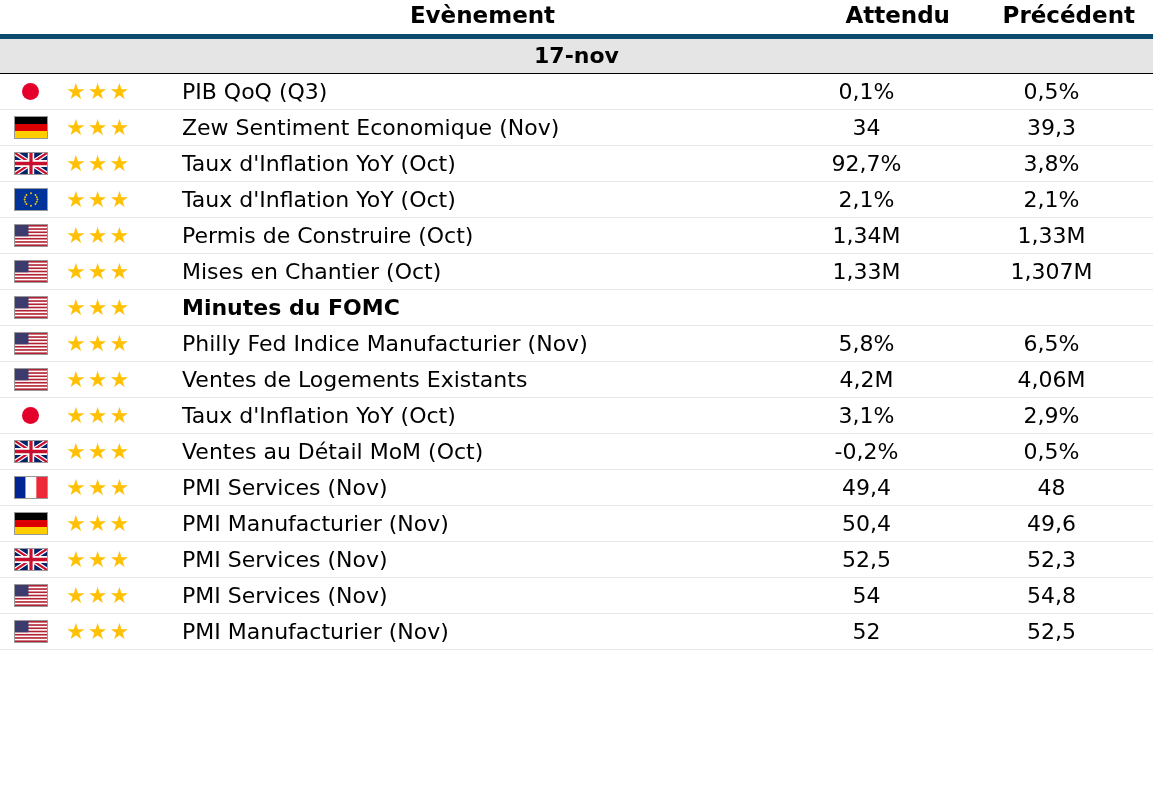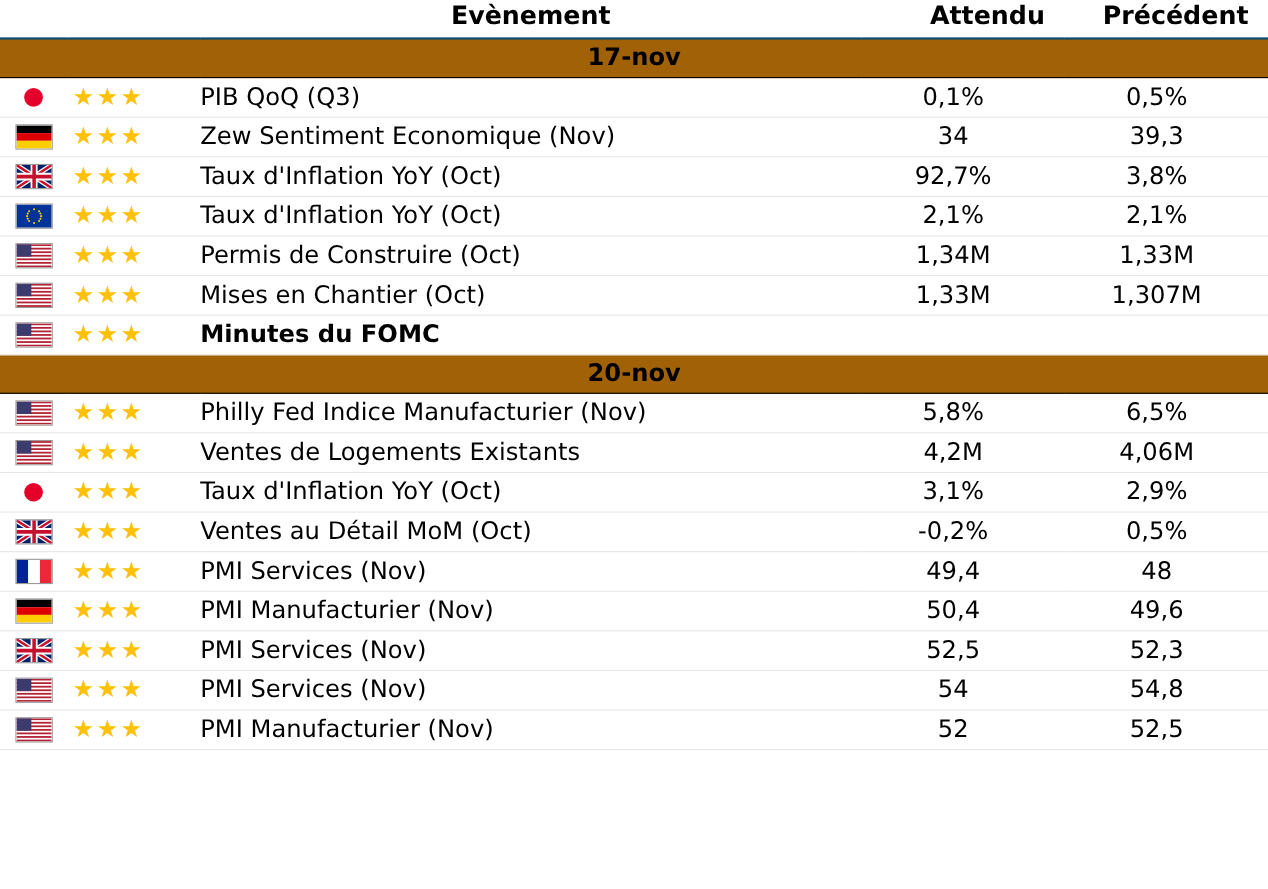--- a/index.html
+++ b/index.html
@@ -25,28 +25,28 @@
   col.c-event  { width: 601px; }
   col.c-exp    { width: 185px; }
   col.c-prev   { width: 185px; }
 
   tr.header-row td {
     font-weight: bold;
     font-size: 23px;
     padding: 2px 0 6px 0;
     text-align: center;
     vertical-align: bottom;
-    border-bottom: 2px solid #0c4a6e;
+    border-bottom: 5px solid #0c4a6e;
   }
   tr.header-row td.h-event { text-align: center; }
   tr.header-row td.h-exp,
   tr.header-row td.h-prev { text-align: right; padding-right: 18px; }
 
   tr.date-row td {
-    background: #a16207;
+    background: #e5e5e5;
     font-weight: bold;
     font-size: 22px;
     text-align: center;
     padding: 4px 0 5px 0;
     border-top: 1px solid #000000;
     border-bottom: 1px solid #000000;
   }
 
   tr.event-row td {
     font-size: 22px;
@@ -254,23 +254,20 @@
               </g>
               <rect width="32" height="21.5" fill="#3C3B6E"></rect>
             </svg>
           </span>
         </td>
         <td><span class="stars">★★★</span></td>
         <td class="td-event">Minutes du FOMC</td>
         <td class="td-exp"></td>
         <td class="td-prev"></td>
       </tr>
-      <tr class="date-row">
-        <td colspan="5">20-nov</td>
-      </tr>
       <tr class="event-row">
         <td>
           <span class="flag-wrap">
             <svg class="flag" viewBox="0 0 76 40" preserveAspectRatio="none">
               <rect width="76" height="40" fill="#fff"></rect>
               <g fill="#B22234">
                 <rect y="0" width="76" height="3.08"></rect>
                 <rect y="6.15" width="76" height="3.08"></rect>
                 <rect y="12.3" width="76" height="3.08"></rect>
                 <rect y="18.46" width="76" height="3.08"></rect>

